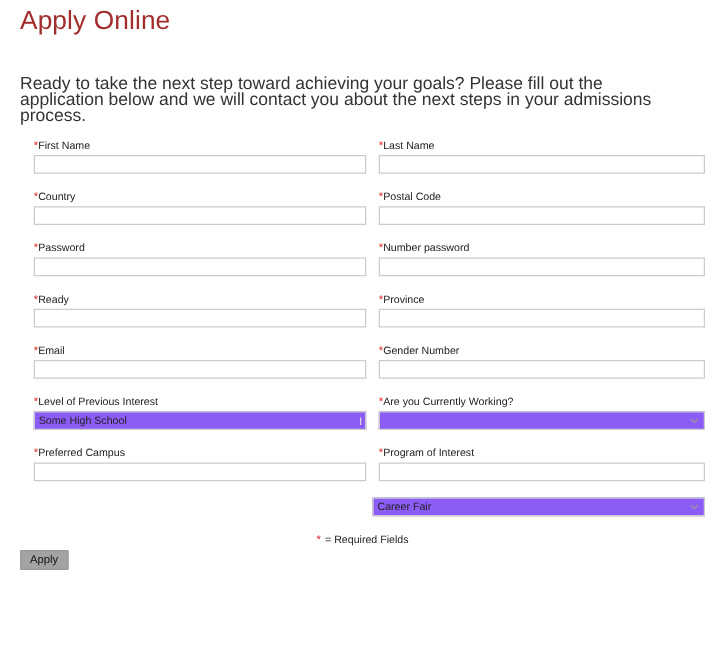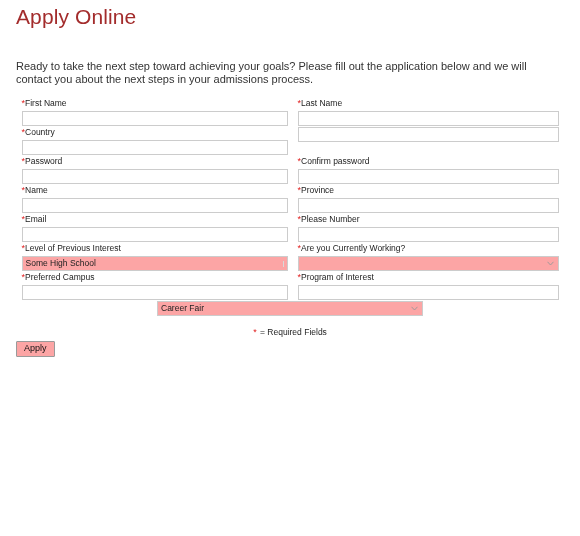--- a/index.html
+++ b/index.html
@@ -26,36 +26,36 @@
   .page-title {
     font-size: 21px;
     font-weight: normal;
     color: #A32C2C;
     margin: 0;
     padding: 4px 0 0 0;
     line-height: 26px;
     letter-spacing: 0.1px;
   }
   .intro {
-    font-size: 11px;
+    font-size: 14px;
     line-height: 13px;
     color: #333333;
     margin: 30px 0 0 0;
     padding: 0 16px 0 0;
     max-width: 540px;
   }
 
   
   .form {
     margin-top: 12px;
   }
   .row {
     display: flex;
-    justify-content: center;
-    margin-bottom: 1px;
+    justify-content: flex-end;
+    margin-bottom: 13px;
   }
   .field {
     box-sizing: border-box;
   }
   .field.left  { width: 266px; margin-right: 10px; }
   .field.right { width: 261px; }
   .field.solo  { width: 266px; }
 
   .field-label {
     display: block;
@@ -86,21 +86,21 @@
     outline: none;
   }
 
   .select-wrap {
     position: relative;
     display: block;
     box-sizing: border-box;
     width: 100%;
     height: 15px;
     border: 1px solid #cccccc;
-    background: #fca5a5;
+    background: #8b5cf6;
   }
   .select-value {
     position: absolute;
     left: 3px;
     top: 0;
     right: 14px;
     height: 13px;
     line-height: 13px;
     font-size: 8.5px;
     color: #222222;
@@ -135,21 +135,21 @@
   .required-note .req { margin-right: 1px; }
 
   .apply-button {
     display: block;
     margin-top: 3px;
     padding: 1px 7px 2px 7px;
     font-family: "Liberation Sans", sans-serif;
     font-size: 9px;
     line-height: 11px;
     color: #111111;
-    background: #fca5a5;
+    background: #a3a3a3;
     border: 1px solid #9a9a9a;
     border-radius: 1px;
     cursor: pointer;
   }
 </style>
 </head>
 <body>
 
 <div class="page">
 
@@ -170,53 +170,54 @@
       </div>
     </div>
 
 
     <div class="row">
       <div class="field left">
         <label class="field-label"><span class="req">*</span><span>Country</span></label>
         <input class="text-input" type="text" value="" style="">
       </div>
       <div class="field right">
+        <label class="field-label"><span class="req">*</span><span>Postal Code</span></label>
         <input class="text-input" type="text" value="" style="">
       </div>
     </div>
 
     <div class="row">
       <div class="field left">
         <label class="field-label"><span class="req">*</span><span>Password</span></label>
         <input class="text-input" type="text" value="" style="">
       </div>
       <div class="field right">
-        <label class="field-label"><span class="req">*</span><span>Confirm password</span></label>
-        <input class="text-input" type="text" value="" style="">
-      </div>
-    </div>
-
-    <div class="row">
-      <div class="field left">
-        <label class="field-label"><span class="req">*</span><span>Name</span></label>
+        <label class="field-label"><span class="req">*</span><span>Number password</span></label>
+        <input class="text-input" type="text" value="" style="">
+      </div>
+    </div>
+
+    <div class="row">
+      <div class="field left">
+        <label class="field-label"><span class="req">*</span><span>Ready</span></label>
         <input class="text-input" type="text" value="" style="">
       </div>
       <div class="field right">
         <label class="field-label"><span class="req">*</span><span>Province</span></label>
         <input class="text-input" type="text" value="" style="">
       </div>
     </div>
 
     <div class="row">
       <div class="field left">
         <label class="field-label"><span class="req">*</span><span>Email</span></label>
         <input class="text-input" type="text" value="" style="">
       </div>
       <div class="field right">
-        <label class="field-label"><span class="req">*</span><span>Please Number</span></label>
+        <label class="field-label"><span class="req">*</span><span>Gender Number</span></label>
         <input class="text-input" type="text" value="" style="">
       </div>
     </div>
 
     <div class="row">
       <div class="field left">
         <label class="field-label"><span class="req">*</span><span>Level of Previous Interest</span></label>
         <div class="select-wrap clipped">
           <span class="select-value">Some High School</span>
         </div>

